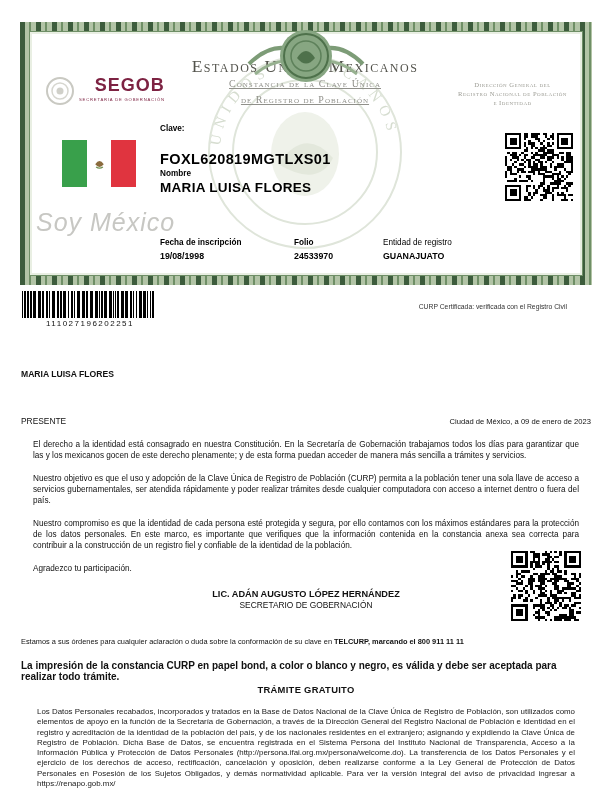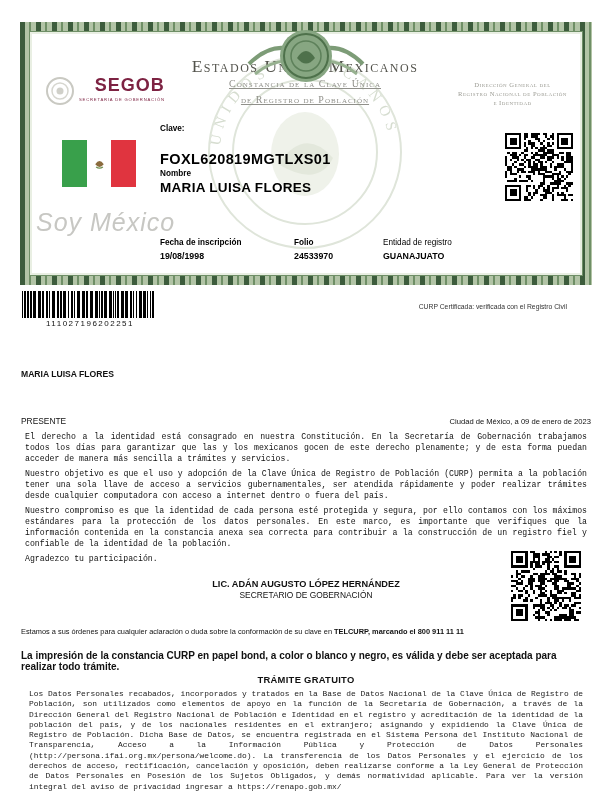--- a/index.html
+++ b/index.html
@@ -56,21 +56,21 @@
   .qr2{right:10px;top:182px;width:70px;height:70px;}
 
   
   .barcode{position:absolute;left:22px;top:291px;width:136px;z-index:2;}
   .bars{width:136px;height:27px;}
   .bcnum{text-align:center;font-size:8px;letter-spacing:1.5px;color:#111;margin-top:1px;}
   .certnote{position:absolute;right:45px;top:303px;font-size:6.8px;color:#333;}
 
   
   .letter{position:absolute;left:21px;top:369px;width:570px;font-size:8.2px;line-height:11px;color:#111;}
-  .letter p{margin:4px;text-align:justify;font-family:Liberation Mono, monospace;}
+  .letter p{margin:12px;text-align:justify;}
   .recipient{font-weight:bold;font-size:8.6px;}
   .presente-row{display:flex;justify-content:space-between;align-items:baseline;margin-top:36px;}
   .presente{font-size:8.4px;}
   .dateline{font-size:7.6px;}
   .p1{margin-top:7px;} .p2{margin-top:12px;} .p3{margin-top:16px;}
   .closing{margin-top:13px;}
   .sig-name{margin-top:15px;text-align:center;font-weight:bold;font-size:9.2px;}
   .sig-title{text-align:center;font-size:8.4px;}
   .contact{margin-top:25px;font-size:7.4px;}
   .contact b{font-size:7.4px;}

